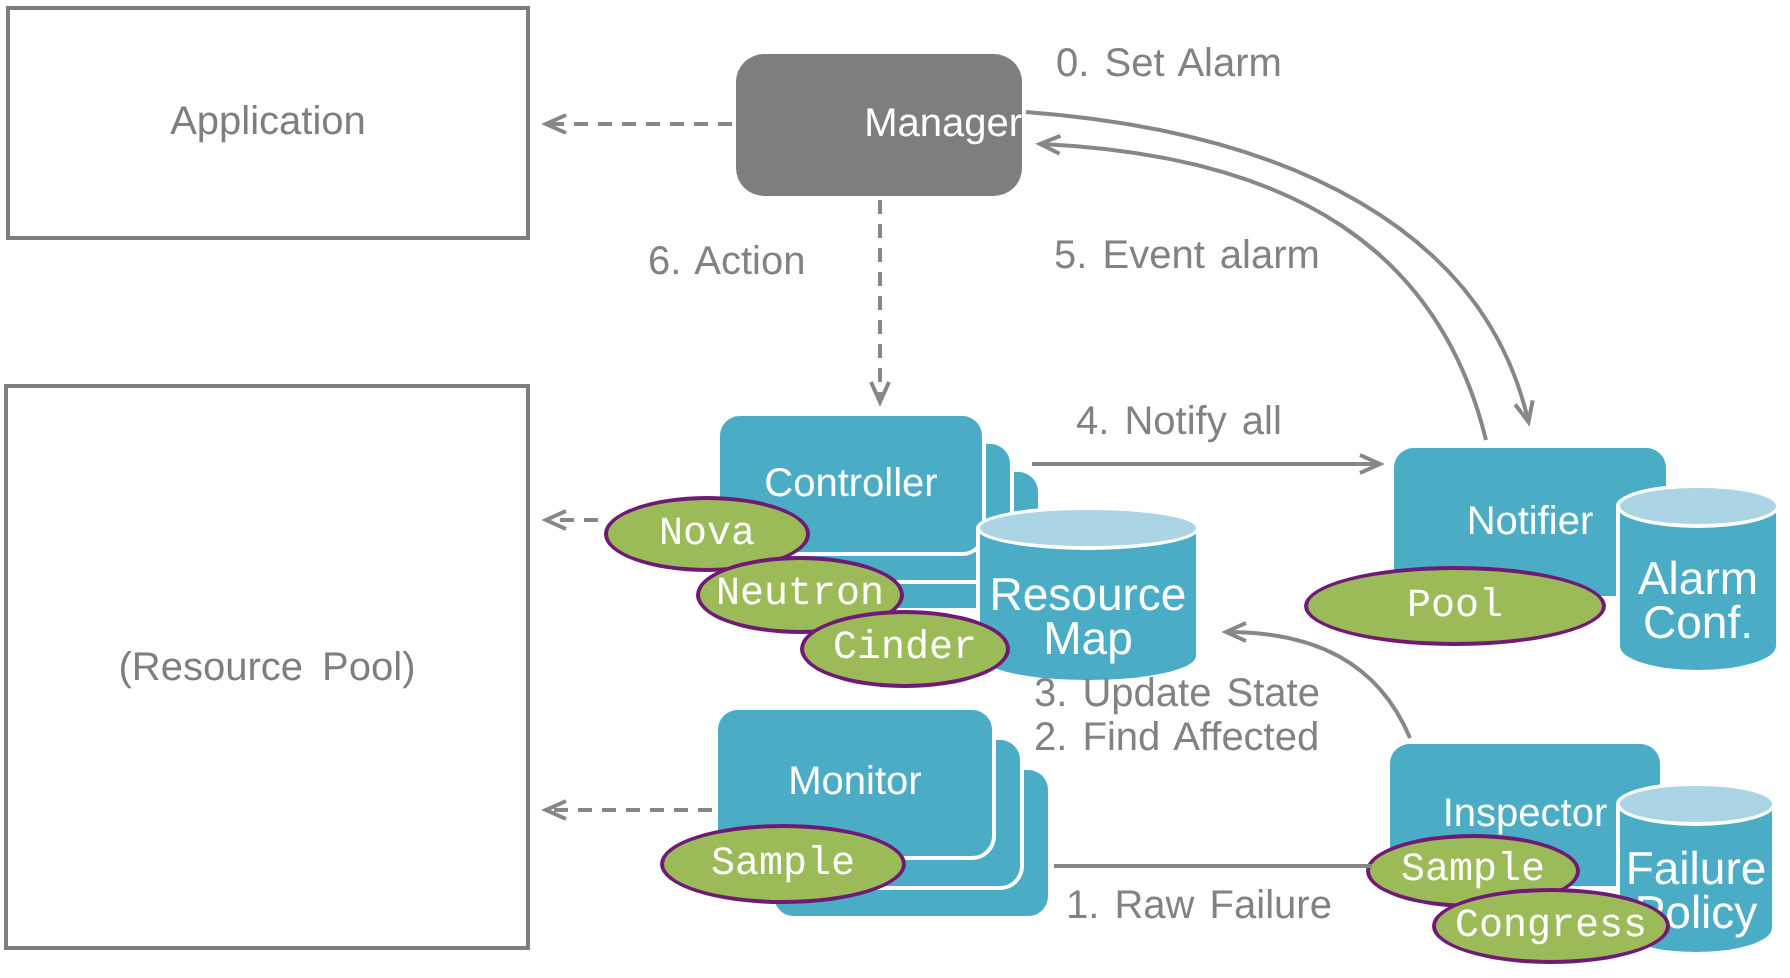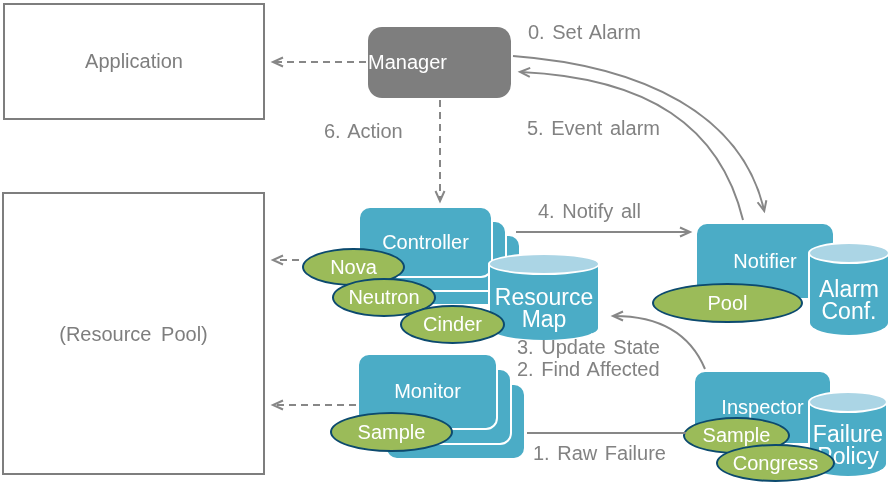--- a/index.html
+++ b/index.html
@@ -15,32 +15,32 @@
   
   .wbox{
     background:#fff;border:2px solid var(--gray);
     display:flex;align-items:center;justify-content:center;
     color:var(--gray);font-size:20px;text-align:right;z-index:1;
   }
   .wbox .two-line{line-height:26px;word-spacing:4px;}
   
   .gnode{
     background:var(--gray);border-radius:14px;color:#fff;font-size:20px;
-    display:flex;align-items:center;justify-content:flex-start;z-index:3;
+    display:flex;align-items:center;justify-content:flex-end;z-index:3;
   }
   
   .tnode{
     background:var(--teal);border:2px solid #fff;border-radius:12px;color:#fff;
     font-size:20px;display:flex;align-items:center;justify-content:center;
   }
   .layer1{z-index:4;} .layer2{z-index:3;} .layer3{z-index:2;}
   
   .gell{
-    background:var(--green);border:2px solid #0c4a6e;border-radius:50%;color:#fff;
-    font-size:20px;display:flex;align-items:center;justify-content:center;z-index:7;
+    background:var(--green);border:2px solid #701a75;border-radius:50%;color:#fff;
+    font-size:20px;display:flex;align-items:center;justify-content:center;z-index:7;font-family:Liberation Mono, monospace;
   }
   
   .cyl{z-index:6;}
   .cyl .cyl-body{
     position:absolute;left:0;right:0;top:10px;bottom:0;background:var(--teal);
     border:2px solid #fff;border-top:none;box-sizing:border-box;
     border-radius:2px 2px 50% 50% / 2px 2px 14px 14px;
   }
   .cyl .cyl-top{
     position:absolute;left:0;right:0;top:0;height:22px;background:var(--teal_light);
@@ -138,21 +138,21 @@
     <div class="cyl-top"></div>
     <div class="cyl-text">
       <div>Failure</div>
       <div>Policy</div>
     </div>
   </div>
 
   <div class="abs gell" style="left:302px;top:248px;width:103px;height:38px;z-index:5;">
     <span>Nova</span>
   </div>
-  <div class="abs gell" style="left:332px;top:278px;width:104px;height:39px;z-index:6;">
+  <div class="abs gell" style="left:348px;top:278px;width:104px;height:39px;z-index:6;">
     <span>Neutron</span>
   </div>
   <div class="abs gell" style="left:400px;top:305px;width:105px;height:39px;z-index:7;">
     <span>Cinder</span>
   </div>
   <div class="abs gell" style="left:330px;top:412px;width:123px;height:40px;">
     <span>Sample</span>
   </div>
   <div class="abs gell" style="left:652px;top:283px;width:151px;height:40px;">
     <span>Pool</span>

